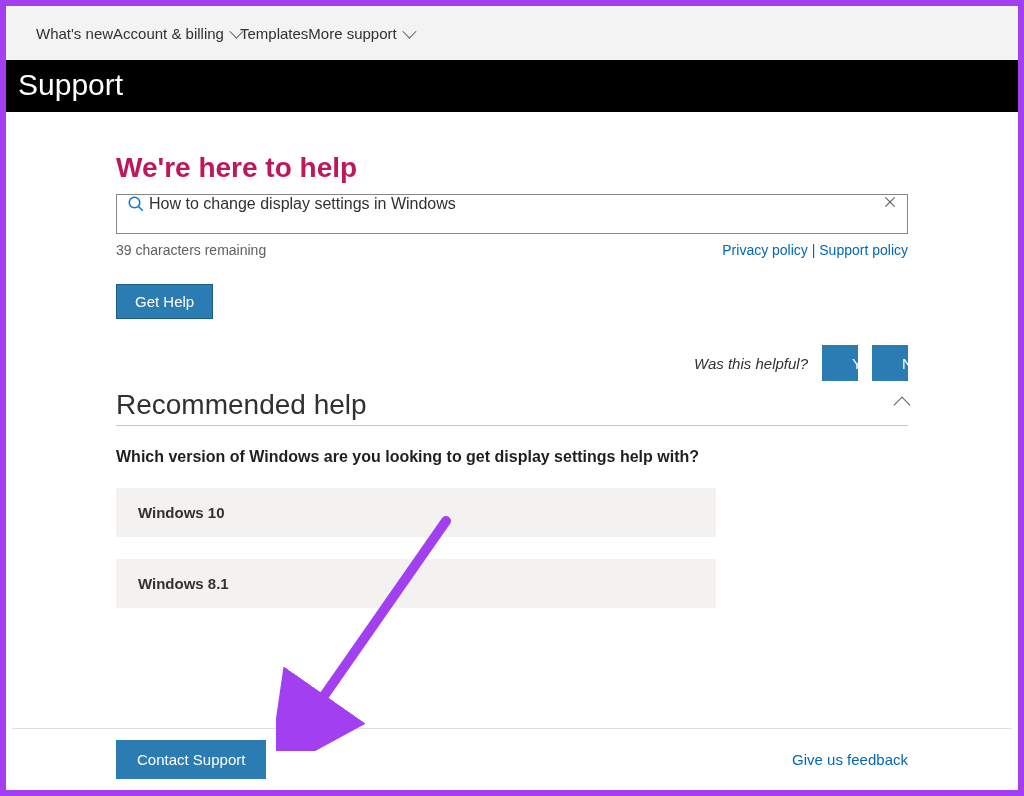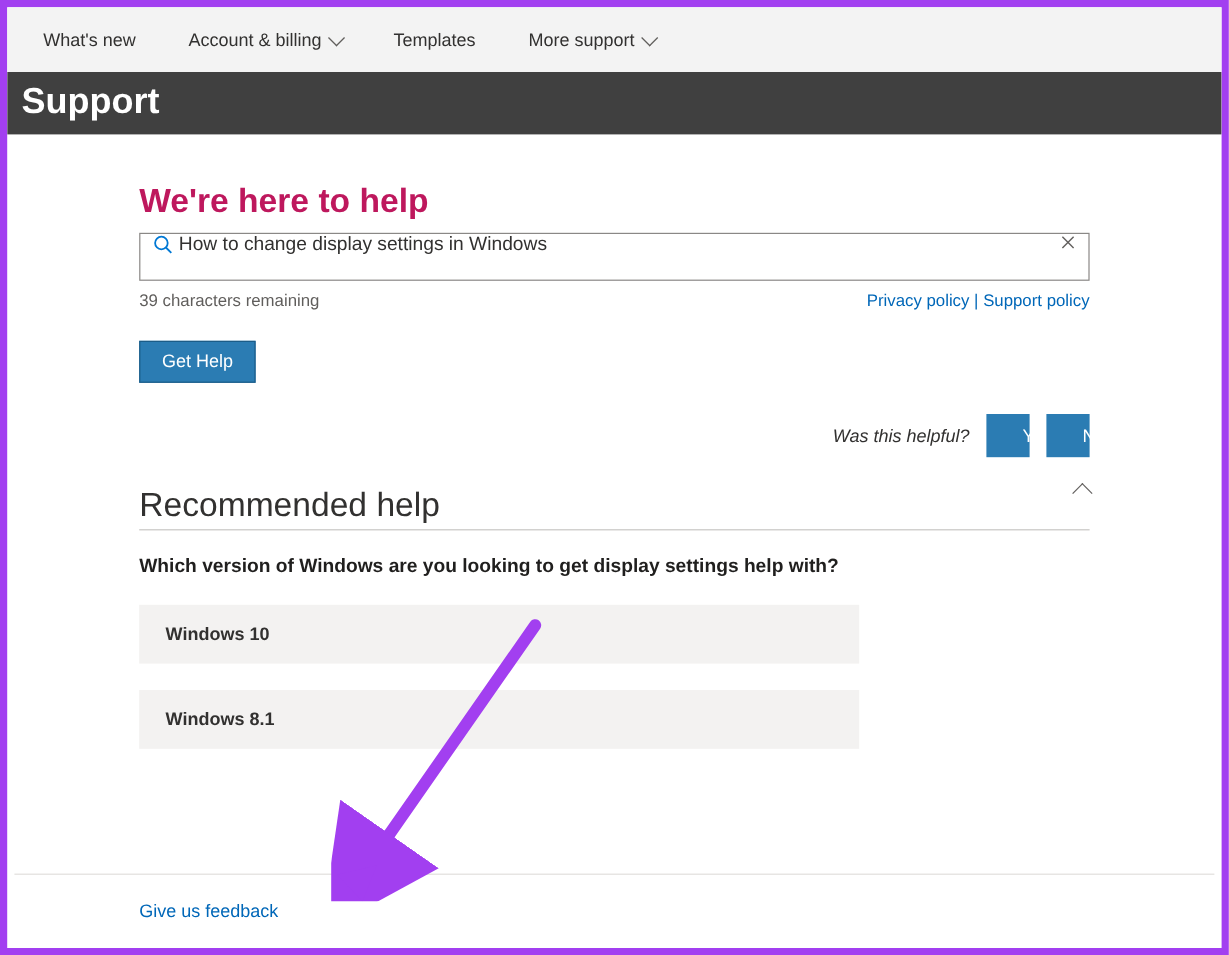--- a/index.html
+++ b/index.html
@@ -11,41 +11,40 @@
       border: 6px solid #a23ff0;
       overflow: hidden;
       position: relative;
     }
     .topnav {
       background: #f3f3f3;
       height: 54px;
       display: flex;
       align-items: center;
       padding: 0 30px;
-      gap: 44px;
     }
     .topnav-item {
       font-size: 15px;
       color: #323130;
       display: flex;
       align-items: center;
       gap: 6px;
       cursor: pointer;
     }
     .chev {
       width: 10px; height: 10px;
       border-right: 1.5px solid #605e5c;
       border-bottom: 1.5px solid #605e5c;
       transform: rotate(45deg) translateY(-2px);
     }
     .banner {
-      background: #404040;
+      background: #000000;
       color: #fff;
       font-size: 30px;
-      font-weight: 700;
+      font-weight: 400;
       padding: 8px 12px 10px 12px;
     }
     .main {
       padding: 40px 110px 0 110px;
     }
     h1 {
       font-size: 28px;
       font-weight: 700;
       color: #be185d;
       margin-bottom: 10px;
@@ -121,23 +120,23 @@
       width: 36px;
       height: 36px;
       font-size: 15px;
       cursor: pointer;
       font-family: inherit;
       padding-left: 30px;
     }
     .rec-header {
       display: flex;
       justify-content: space-between;
-      align-items: flex-start;
+      align-items: center;
       border-bottom: 1px solid #c8c6c4;
-      margin-top: 24px;
+      margin-top: 8px;
       padding-bottom: 4px;
     }
     .rec-title {
       font-size: 28px;
       font-weight: 300;
       color: #323130;
     }
     .chev-up {
       width: 12px; height: 12px;
       border-right: 1.5px solid #605e5c;
@@ -261,20 +260,21 @@
     <span class="chev-up"></span>
   </div>
 
   <div class="question">Which version of Windows are you looking to get display settings help with?</div>
 
   <div class="option">Windows 10</div>
   <div class="option">Windows 8.1</div>
 </div>
 
 <div class="footer">
+  <button class="contact-btn">Contact Support</button>
   <a class="feedback-link">Give us feedback</a>
 </div>
 
 <svg class="arrow-annot" viewBox="0 0 180 240">
   <defs>
     <marker id="arrowhead" markerWidth="10" markerHeight="10" refX="5" refY="5" orient="auto">
       <polygon points="0,0 10,5 0,10" fill="#a23ff0"></polygon>
     </marker>
   </defs>
   <line x1="170" y1="10" x2="20" y2="225" stroke="#a23ff0" stroke-width="10" stroke-linecap="round" marker-end="url(#arrowhead)"></line>

